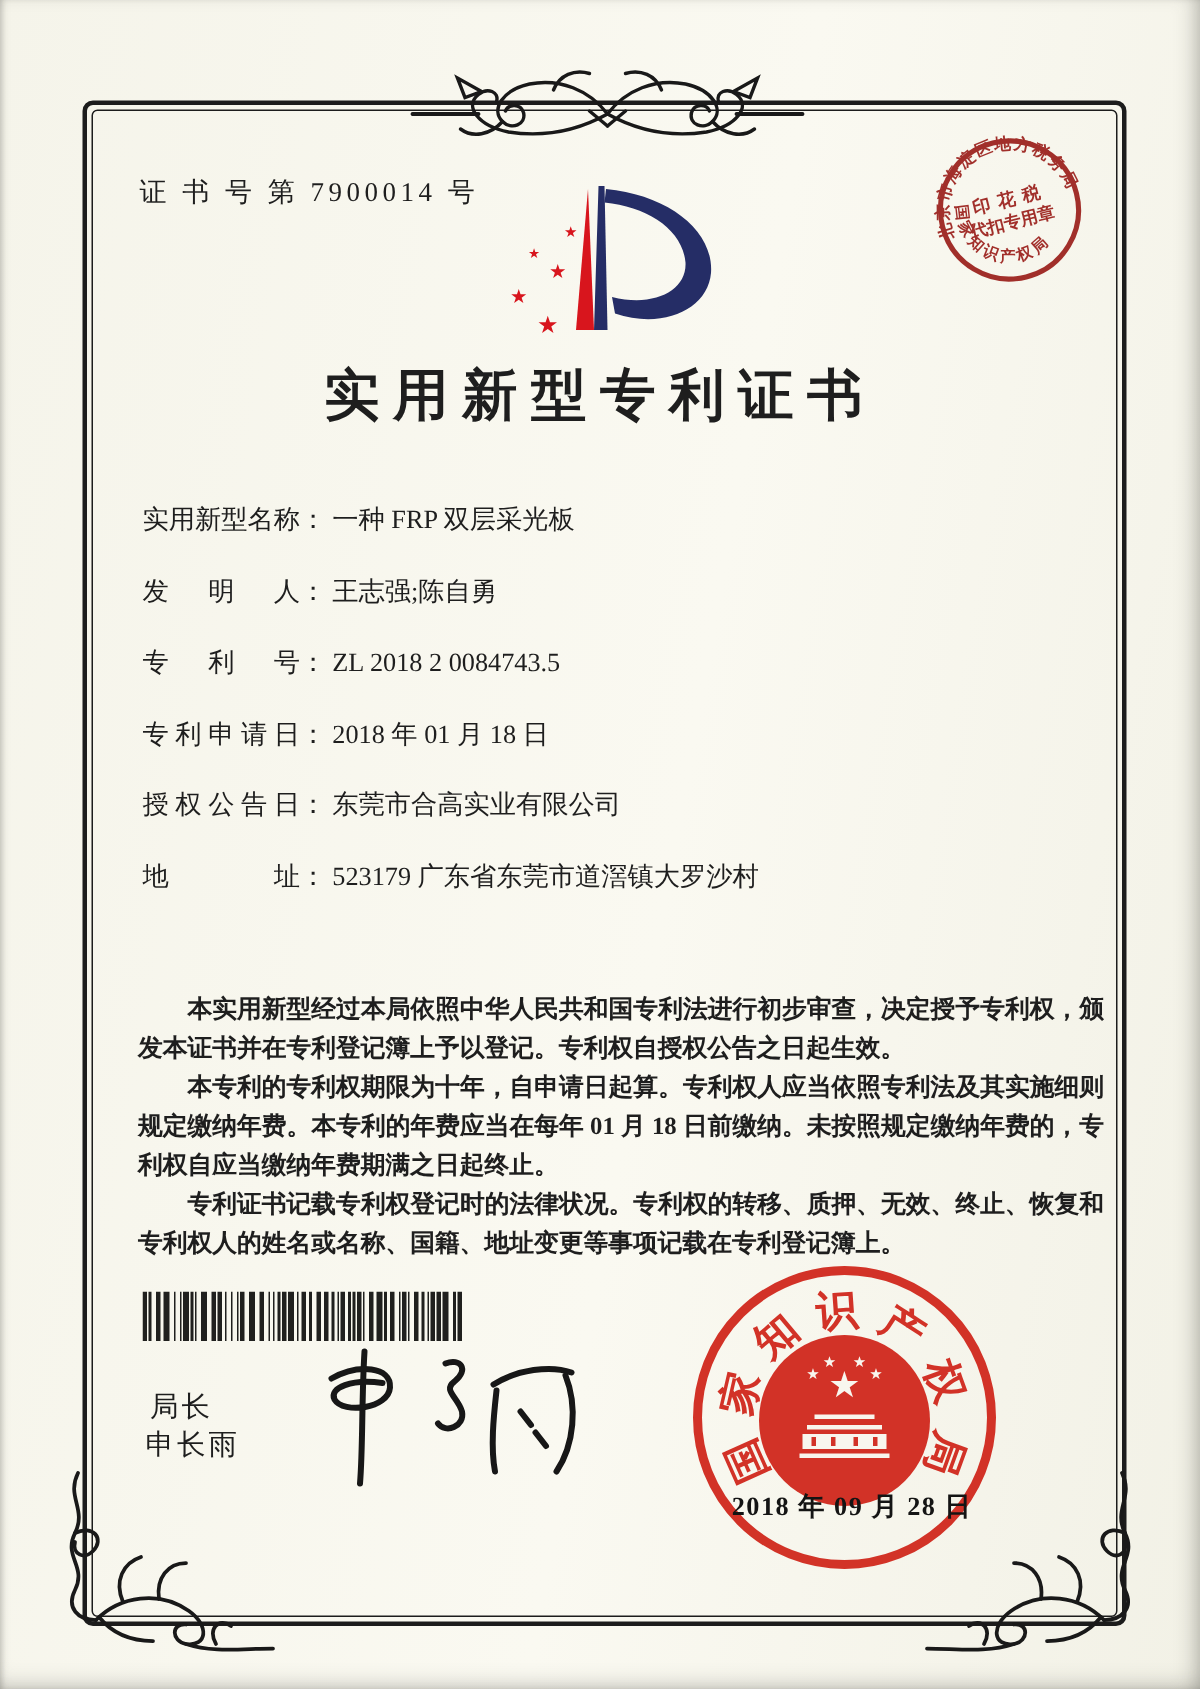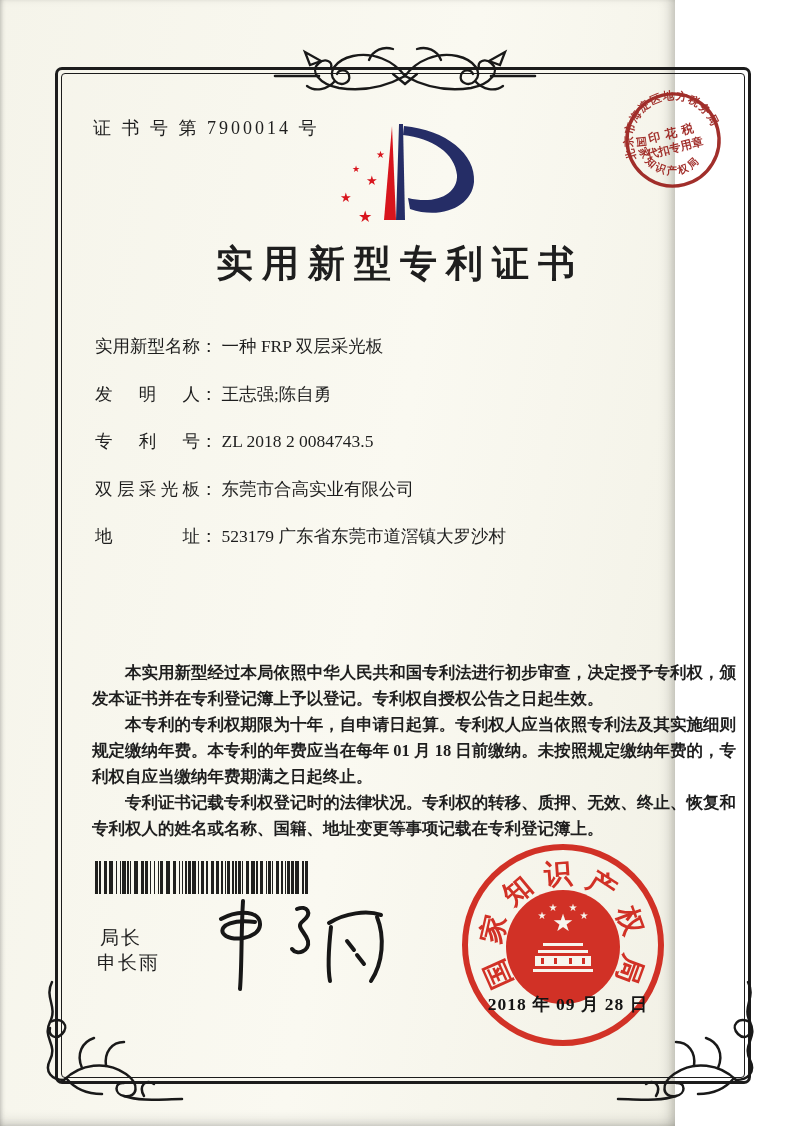--- a/index.html
+++ b/index.html
@@ -1,18 +1,18 @@
 <!DOCTYPE html>
 <html><head>
 <meta charset="utf-8">
 <style>
   html,body{margin:0;padding:0;}
   body{width:800px;height:1126px;overflow:hidden;
        font-family:"Liberation Serif","DejaVu Serif",serif;color:#1e1e1e;}
-  .page{position:relative;width:675px;height:1126px;
+  .page{position:relative;width:800px;height:1126px;
         background:linear-gradient(100deg,#f5f4ea 0%,#faf9f1 55%,#f2f1e6 100%);
         box-shadow:inset -10px 0 14px -8px rgba(60,60,55,.35), inset 0 -10px 14px -8px rgba(60,60,55,.25), inset 3px 0 4px -2px rgba(60,60,55,.3);}
   .abs{position:absolute;}
   
   .frame{position:absolute;left:55px;top:67px;width:690px;height:1011px;
          border:3px solid #1c1c1c;border-radius:7px;}
   .frame::before{content:"";position:absolute;inset:3px;border:1px solid #1c1c1c;border-radius:4px;}
   
   .certno{left:93px;top:116px;font-size:18px;letter-spacing:3px;}
   .title{left:55px;top:239px;width:690px;text-align:center;font-size:37px;font-weight:700;letter-spacing:9px;}
@@ -129,21 +129,24 @@
     <div class="frow">
       <span class="flabel">实用新型名称</span><span class="fcolon">：</span><span class="fvalue">一种 FRP 双层采光板</span>
     </div>
     <div class="frow">
       <span class="flabel">发明人</span><span class="fcolon">：</span><span class="fvalue">王志强;陈自勇</span>
     </div>
     <div class="frow">
       <span class="flabel">专利号</span><span class="fcolon">：</span><span class="fvalue">ZL 2018 2 0084743.5</span>
     </div>
     <div class="frow">
-      <span class="flabel">双层采光板</span><span class="fcolon">：</span><span class="fvalue">东莞市合高实业有限公司</span>
+      <span class="flabel">专利申请日</span><span class="fcolon">：</span><span class="fvalue">2018 年 01 月 18 日</span>
+    </div>
+    <div class="frow">
+      <span class="flabel">授权公告日</span><span class="fcolon">：</span><span class="fvalue">东莞市合高实业有限公司</span>
     </div>
     <div class="frow">
       <span class="flabel">地址</span><span class="fcolon">：</span><span class="fvalue">523179 广东省东莞市道滘镇大罗沙村</span>
     </div>
   </div>
 
   <div class="abs paras">
     <p>本实用新型经过本局依照中华人民共和国专利法进行初步审查，决定授予专利权，颁发本证书并在专利登记簿上予以登记。专利权自授权公告之日起生效。</p>
     <p>本专利的专利权期限为十年，自申请日起算。专利权人应当依照专利法及其实施细则规定缴纳年费。本专利的年费应当在每年 01 月 18 日前缴纳。未按照规定缴纳年费的，专利权自应当缴纳年费期满之日起终止。</p>
     <p>专利证书记载专利权登记时的法律状况。专利权的转移、质押、无效、终止、恢复和专利权人的姓名或名称、国籍、地址变更等事项记载在专利登记簿上。</p>

